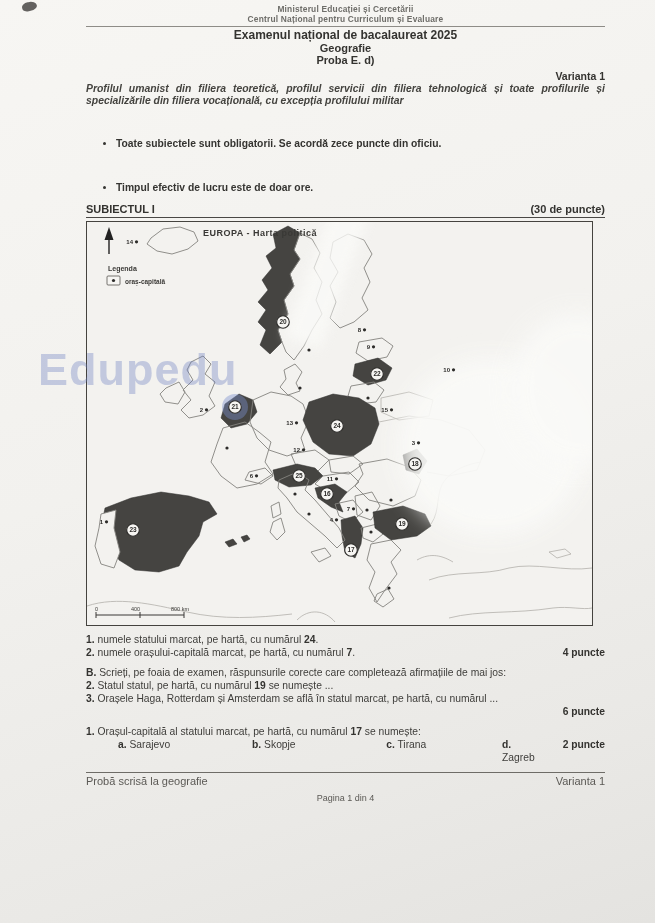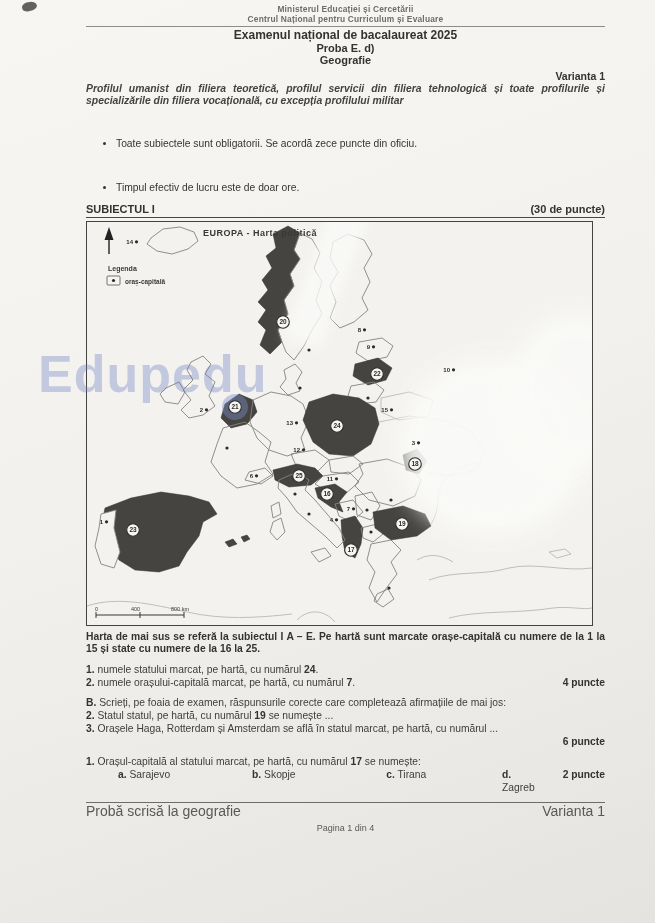--- a/index.html
+++ b/index.html
@@ -7,25 +7,25 @@
   .paper{position:absolute;inset:0;background:linear-gradient(160deg,#f7f6f3 0%,#f2f1ee 45%,#eae9e6 80%,#e4e3e0 100%);overflow:hidden;}
   .corner-mark{position:absolute;left:22px;top:2px;width:15px;height:9px;background:#4a4845;border-radius:50% 60% 55% 45%;opacity:.85;transform:rotate(-12deg);}
   .content{position:absolute;left:86px;top:5px;width:519px;color:#3e3d3a;font-size:10.3px;line-height:12.5px;}
   .ministry{text-align:center;font-size:8.4px;line-height:9.8px;color:#6e6d69;font-weight:bold;letter-spacing:.2px;}
   .head-rule{border-bottom:1px solid #8e8c87;margin:1px 0 2px 0;}
   .exam-title{text-align:center;font-weight:bold;font-size:12px;line-height:13px;margin-top:2px;color:#343330;}
   .exam-sub{text-align:center;font-weight:bold;font-size:11px;line-height:12.5px;color:#343330;}
   .variant{text-align:right;font-weight:bold;font-size:10.5px;margin-top:3px;color:#343330;}
   .profile{font-weight:bold;font-style:italic;text-align:justify;font-size:10.4px;line-height:12px;margin-top:1px;color:#44433f;}
   ul.bullets{margin:7px 0 0 16px;padding-left:14px;}
-  ul.bullets li{font-weight:normal;color:#353431;margin-bottom:2px;margin-top:31px;}
+  ul.bullets li{font-weight:bold;color:#353431;margin-bottom:2px;margin-top:31px;}
   .subiect-row{display:flex;justify-content:space-between;font-weight:bold;font-size:11px;color:#343330;border-bottom:1.6px solid #4a4845;margin-top:9px;padding-bottom:1px;}
   .map-box{position:relative;width:505px;height:403px;border:1.6px solid #45433f;margin-top:3px;background:#f3f2ef;overflow:hidden;}
   .map-box svg{position:absolute;left:0;top:0;}
-  .watermark{position:absolute;left:38px;top:344px;font-size:52px;font-weight:bold;color:rgba(100,120,190,.34);letter-spacing:1px;z-index:4;}
+  .watermark{position:absolute;left:38px;top:344px;font-size:45px;font-weight:bold;color:rgba(100,120,190,.34);letter-spacing:1px;z-index:4;}
   
   .outline{fill:none;stroke:#85837f;stroke-width:.9;stroke-linejoin:round;}
   .outline-faint{fill:none;stroke:#b2b0ab;stroke-width:.8;stroke-linejoin:round;}
   .dark{fill:#454441;stroke:#2f2e2c;stroke-width:.5;stroke-linejoin:round;}
   .paperfill{fill:#f3f2ef;stroke:#85837f;stroke-width:.9;stroke-linejoin:round;}
   .st-circle{fill:#f6f5f2;stroke:#2c2b29;stroke-width:1.1;}
   .st-num{font:bold 6.5px "Liberation Sans",sans-serif;fill:#2c2b29;text-anchor:middle;}
   .city-num{font:bold 6px "Liberation Sans",sans-serif;fill:#2c2b29;text-anchor:end;}
   .cap-dot{fill:#2c2b29;}
   .map-title-t{font:bold 9px "Liberation Sans",sans-serif;fill:#3a3936;letter-spacing:.5px;}
@@ -38,39 +38,39 @@
   .q-line{line-height:13px;}
   .b{font-weight:bold;color:#343330;}
   .row-flex{display:flex;justify-content:space-between;align-items:baseline;}
   .points{font-weight:bold;white-space:nowrap;color:#343330;}
   .points-line{text-align:right;font-weight:bold;color:#343330;line-height:13px;}
   .justify{text-align:justify;}
   .options-row{display:flex;align-items:baseline;padding-left:32px;line-height:13px;gap:28px;}
   .opt{display:inline-block;}
   .opt-a{width:128px;} .opt-b{width:128px;} .opt-c{width:106px;} .opt-d{flex:1;}
   .footer-rule{border-top:1.1px solid #6e6c67;margin-top:8px;}
-  .footer-row{display:flex;justify-content:space-between;font-size:14px;color:#5b5955;padding-top:2px;}
+  .footer-row{display:flex;justify-content:space-between;font-size:11px;color:#5b5955;padding-top:2px;}
   .footer-center{text-align:center;font-size:9px;color:#5b5955;margin-top:5px;}
 </style>
 </head>
 <body>
 
 <div class="paper">
   <div class="corner-mark"></div>
   <div class="watermark">Edupedu</div>
 
   <div class="content">
 
     <div class="ministry">Ministerul Educației și Cercetării</div>
     <div class="ministry">Centrul Național pentru Curriculum și Evaluare</div>
     <div class="head-rule"></div>
 
     <div class="exam-title">Examenul național de bacalaureat 2025</div>
+    <div class="exam-sub">Geografie</div>
     <div class="exam-sub">Proba E. d)</div>
-    <div class="exam-sub">Geografie</div>
     <div class="variant">Varianta 1</div>
     <div class="profile">Profilul umanist din filiera teoretică, profilul servicii din filiera tehnologică și toate profilurile și specializările din filiera vocațională, cu excepția profilului militar</div>
 
     <ul class="bullets">
       <li>Toate subiectele sunt obligatorii. Se acordă zece puncte din oficiu.</li>
       <li>Timpul efectiv de lucru este de doar ore.</li>
     </ul>
 
     <div class="subiect-row">
       <span>SUBIECTUL I</span>
@@ -222,21 +222,20 @@
             <circle cx="264" cy="328" r="6.3" class="st-circle"></circle>
             <text x="264" y="330.3" class="st-num">17</text>
             <circle cx="328" cy="242" r="6.3" class="st-circle"></circle>
             <text x="328" y="244.3" class="st-num">18</text>
             <circle cx="315" cy="302" r="6.3" class="st-circle"></circle>
             <text x="315" y="304.3" class="st-num">19</text>
           </g>
       </svg>
     </div>
 
-    <div class="intro">Harta de mai sus se referă la subiectul I A – E. Pe hartă sunt marcate orașe-capitală cu numere de la 1 la 15 și state cu numere de la 16 la 25.</div>
 
     <div class="sec">
       <div class="q-line"><span class="b">1.</span> <span>numele statului marcat, pe hartă, cu numărul </span><span class="b">24</span><span>.</span></div>
       <div class="q-line row-flex">
         <span><span class="b">2.</span> <span>numele orașului-capitală marcat, pe hartă, cu numărul </span><span class="b">7</span><span>.</span></span>
         <span class="points">4 puncte</span>
       </div>
     </div>
 
     <div class="sec">

